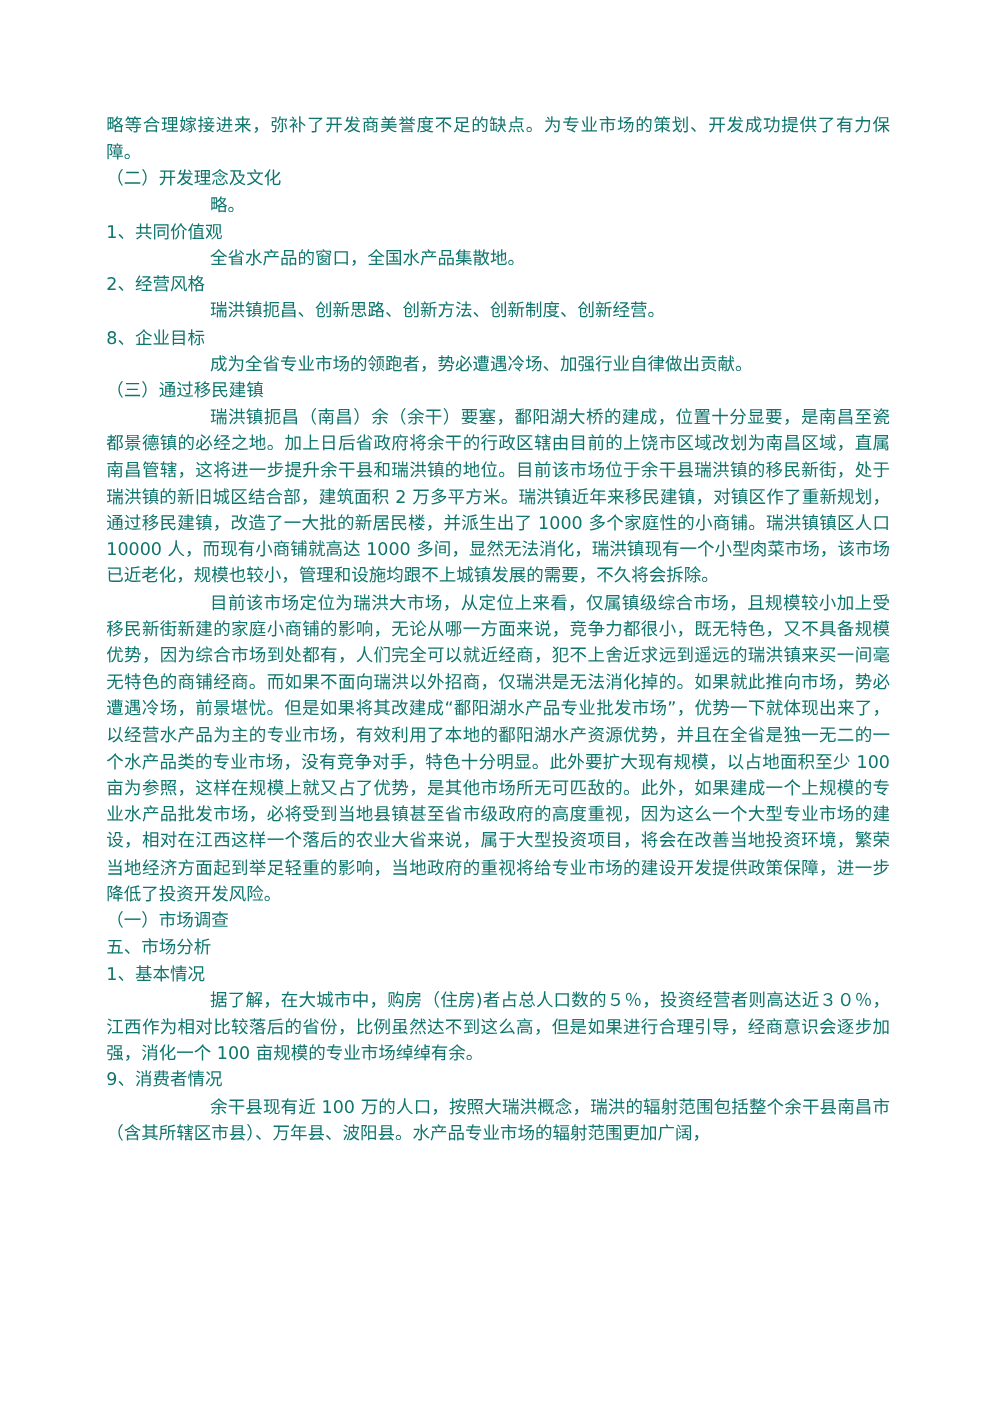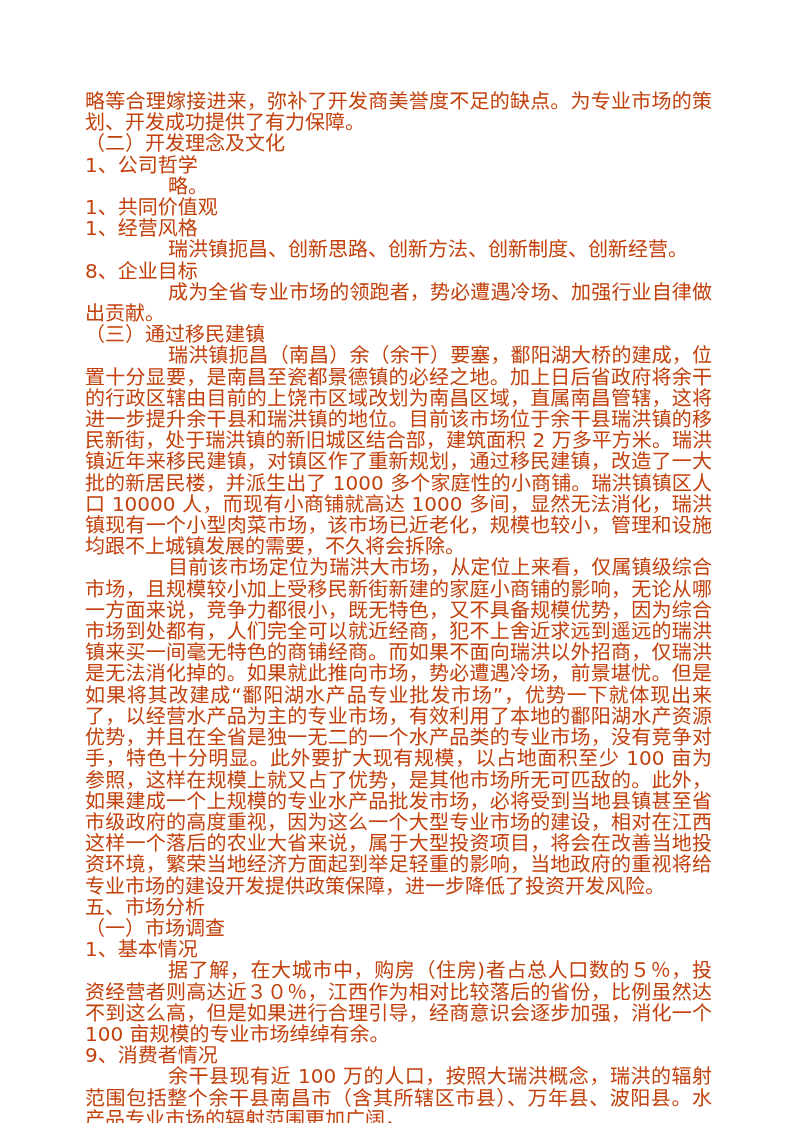--- a/index.html
+++ b/index.html
@@ -24,50 +24,50 @@
   .content {
     position: absolute;
     left: 85px;
     top: 91px;
     width: 627px;
     color: #000000;
   }
   .para {
     margin: 0;
     padding: 0;
-    font-size: 20px;
+    font-size: 14px;
     line-height: 21.2px;
     text-align: justify;
     letter-spacing: 0;
     word-break: normal;
     overflow-wrap: break-word;
-    color: #c2410c;
+    color: #0f766e;
     font-family: "DejaVu Sans", sans-serif;
   }
   .para.indent {
     text-indent: 83px;
   }
 </style>
 </head>
 <body>
 
 <div class="page">
   <div class="content" style="background-color: rgb(255, 255, 255); color: rgb(0, 0, 0);">
       <p class="para">略等合理嫁接进来，弥补了开发商美誉度不足的缺点。为专业市场的策划、开发成功提供了有力保障。</p>
       <p class="para">（二）开发理念及文化</p>
-      <p class="para">1、公司哲学</p>
       <p class="para indent">略。</p>
       <p class="para">1、共同价值观</p>
-      <p class="para">1、经营风格</p>
+      <p class="para indent">全省水产品的窗口，全国水产品集散地。</p>
+      <p class="para">2、经营风格</p>
       <p class="para indent">瑞洪镇扼昌、创新思路、创新方法、创新制度、创新经营。</p>
       <p class="para">8、企业目标</p>
       <p class="para indent">成为全省专业市场的领跑者，势必遭遇冷场、加强行业自律做出贡献。</p>
       <p class="para">（三）通过移民建镇</p>
       <p class="para indent">瑞洪镇扼昌（南昌）余（余干）要塞，鄱阳湖大桥的建成，位置十分显要，是南昌至瓷都景德镇的必经之地。加上日后省政府将余干的行政区辖由目前的上饶市区域改划为南昌区域，直属南昌管辖，这将进一步提升余干县和瑞洪镇的地位。目前该市场位于余干县瑞洪镇的移民新街，处于瑞洪镇的新旧城区结合部，建筑面积 2 万多平方米。瑞洪镇近年来移民建镇，对镇区作了重新规划，通过移民建镇，改造了一大批的新居民楼，并派生出了 1000 多个家庭性的小商铺。瑞洪镇镇区人口 10000 人，而现有小商铺就高达 1000 多间，显然无法消化，瑞洪镇现有一个小型肉菜市场，该市场已近老化，规模也较小，管理和设施均跟不上城镇发展的需要，不久将会拆除。</p>
       <p class="para indent">目前该市场定位为瑞洪大市场，从定位上来看，仅属镇级综合市场，且规模较小加上受移民新街新建的家庭小商铺的影响，无论从哪一方面来说，竞争力都很小，既无特色，又不具备规模优势，因为综合市场到处都有，人们完全可以就近经商，犯不上舍近求远到遥远的瑞洪镇来买一间毫无特色的商铺经商。而如果不面向瑞洪以外招商，仅瑞洪是无法消化掉的。如果就此推向市场，势必遭遇冷场，前景堪忧。但是如果将其改建成“鄱阳湖水产品专业批发市场”，优势一下就体现出来了，以经营水产品为主的专业市场，有效利用了本地的鄱阳湖水产资源优势，并且在全省是独一无二的一个水产品类的专业市场，没有竞争对手，特色十分明显。此外要扩大现有规模，以占地面积至少 100 亩为参照，这样在规模上就又占了优势，是其他市场所无可匹敌的。此外，如果建成一个上规模的专业水产品批发市场，必将受到当地县镇甚至省市级政府的高度重视，因为这么一个大型专业市场的建设，相对在江西这样一个落后的农业大省来说，属于大型投资项目，将会在改善当地投资环境，繁荣当地经济方面起到举足轻重的影响，当地政府的重视将给专业市场的建设开发提供政策保障，进一步降低了投资开发风险。</p>
+      <p class="para">（一）市场调查</p>
       <p class="para">五、市场分析</p>
-      <p class="para">（一）市场调查</p>
       <p class="para">1、基本情况</p>
       <p class="para indent">据了解，在大城市中，购房（住房)者占总人口数的５％，投资经营者则高达近３０％，江西作为相对比较落后的省份，比例虽然达不到这么高，但是如果进行合理引导，经商意识会逐步加强，消化一个 100 亩规模的专业市场绰绰有余。</p>
       <p class="para">9、消费者情况</p>
       <p class="para indent">余干县现有近 100 万的人口，按照大瑞洪概念，瑞洪的辐射范围包括整个余干县南昌市（含其所辖区市县）、万年县、波阳县。水产品专业市场的辐射范围更加广阔，</p>
     </div>
 </div>
 
 </body></html>

